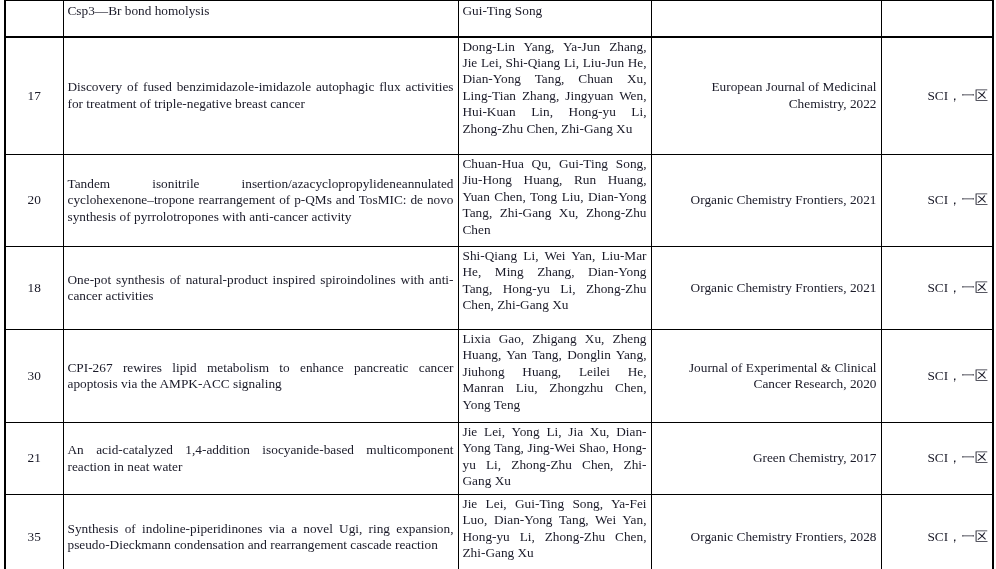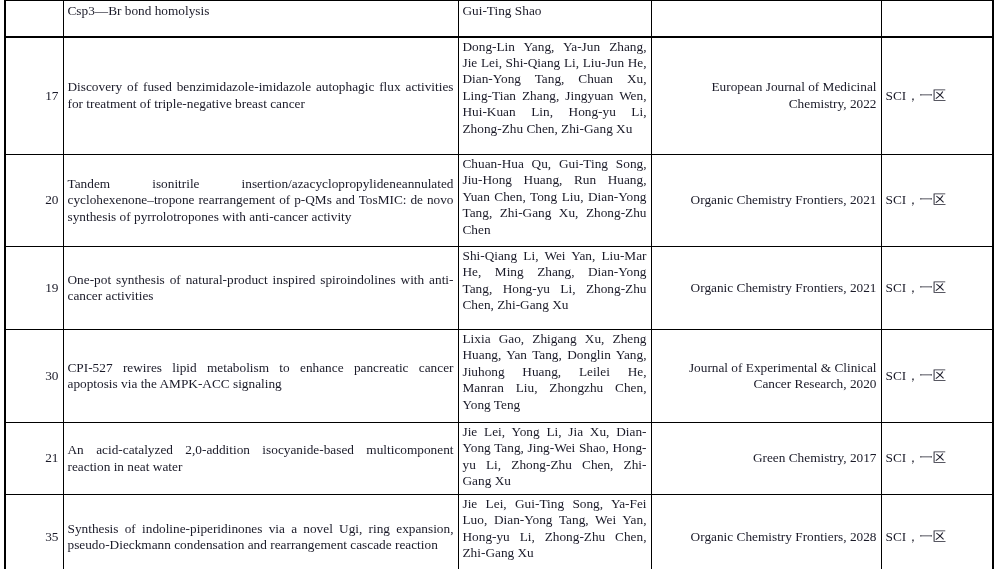--- a/index.html
+++ b/index.html
@@ -38,21 +38,21 @@
     background: #ffffff;
   }
   
   col.c-no      { width: 58px;  }
   col.c-title   { width: 395px; }
   col.c-authors { width: 193px; }
   col.c-journal { width: 230px; }
   col.c-sci     { width: 112px; }
 
   td.cell-no {
-    text-align: right;
+    text-align: center;
     vertical-align: middle;
   }
   td.cell-title {
     text-align: justify;
     vertical-align: middle;
     padding-left: 5px;
     padding-right: 6px;
   }
   td.cell-authors {
     text-align: justify;
@@ -60,21 +60,21 @@
     padding-left: 4px;
     padding-right: 4px;
   }
   td.cell-journal {
     text-align: right;
     vertical-align: middle;
     padding-left: 10px;
     padding-right: 10px;
   }
   td.cell-sci {
-    text-align: left;
+    text-align: right;
     vertical-align: middle;
     white-space: nowrap;
     font-size: 13.5px;
   }
   
   tr.row-partial td {
     vertical-align: top;
     text-align: left;
     border-bottom: 2px solid #000000;
     padding-top: 2px;
@@ -97,55 +97,55 @@
       <col class="c-no">
       <col class="c-title">
       <col class="c-authors">
       <col class="c-journal">
       <col class="c-sci">
     </colgroup>
     <tbody>
       <tr class="row-partial h22">
         <td class="cell-no"></td>
         <td class="cell-title">Csp3—Br bond homolysis</td>
-        <td class="cell-authors">Gui-Ting Shao</td>
+        <td class="cell-authors">Gui-Ting Song</td>
         <td class="cell-journal"></td>
         <td class="cell-sci"></td>
       </tr>
       <tr class="h118">
         <td class="cell-no">17</td>
         <td class="cell-title">Discovery of fused benzimidazole-imidazole autophagic flux activities for treatment of triple-negative breast cancer</td>
         <td class="cell-authors">Dong-Lin Yang, Ya-Jun Zhang, Jie Lei, Shi-Qiang Li, Liu-Jun He, Dian-Yong Tang, Chuan Xu, Ling-Tian Zhang, Jingyuan Wen, Hui-Kuan Lin, Hong-yu Li, Zhong-Zhu Chen, Zhi-Gang Xu</td>
         <td class="cell-journal">European Journal of Medicinal Chemistry, 2022</td>
         <td class="cell-sci">SCI，一区</td>
       </tr>
       <tr class="h92">
         <td class="cell-no">20</td>
         <td class="cell-title">Tandem isonitrile insertion/azacyclopropylideneannulated cyclohexenone–tropone rearrangement of p-QMs and TosMIC: de novo synthesis of pyrrolotropones with anti-cancer activity</td>
         <td class="cell-authors">Chuan-Hua Qu, Gui-Ting Song, Jiu-Hong Huang, Run Huang, Yuan Chen, Tong Liu, Dian-Yong Tang, Zhi-Gang Xu, Zhong-Zhu Chen</td>
         <td class="cell-journal">Organic Chemistry Frontiers, 2021</td>
         <td class="cell-sci">SCI，一区</td>
       </tr>
       <tr class="h83">
-        <td class="cell-no">19</td>
+        <td class="cell-no">18</td>
         <td class="cell-title">One-pot synthesis of natural-product inspired spiroindolines with anti-cancer activities</td>
         <td class="cell-authors">Shi-Qiang Li, Wei Yan, Liu-Mar He, Ming Zhang, Dian-Yong Tang, Hong-yu Li, Zhong-Zhu Chen, Zhi-Gang Xu</td>
         <td class="cell-journal">Organic Chemistry Frontiers, 2021</td>
         <td class="cell-sci">SCI，一区</td>
       </tr>
       <tr class="h93">
         <td class="cell-no">30</td>
-        <td class="cell-title">CPI-527 rewires lipid metabolism to enhance pancreatic cancer apoptosis via the AMPK-ACC signaling</td>
+        <td class="cell-title">CPI-267 rewires lipid metabolism to enhance pancreatic cancer apoptosis via the AMPK-ACC signaling</td>
         <td class="cell-authors">Lixia Gao, Zhigang Xu, Zheng Huang, Yan Tang, Donglin Yang, Jiuhong Huang, Leilei He, Manran Liu, Zhongzhu Chen, Yong Teng</td>
         <td class="cell-journal">Journal of Experimental &amp; Clinical Cancer Research, 2020</td>
         <td class="cell-sci">SCI，一区</td>
       </tr>
       <tr class="h72">
         <td class="cell-no">21</td>
-        <td class="cell-title">An acid-catalyzed 2,0-addition isocyanide-based multicomponent reaction in neat water</td>
+        <td class="cell-title">An acid-catalyzed 1,4-addition isocyanide-based multicomponent reaction in neat water</td>
         <td class="cell-authors">Jie Lei, Yong Li, Jia Xu, Dian-Yong Tang, Jing-Wei Shao, Hong-yu Li, Zhong-Zhu Chen, Zhi-Gang Xu</td>
         <td class="cell-journal">Green Chemistry, 2017</td>
         <td class="cell-sci">SCI，一区</td>
       </tr>
       <tr class="h86">
         <td class="cell-no">35</td>
         <td class="cell-title">Synthesis of indoline-piperidinones via a novel Ugi, ring expansion, pseudo-Dieckmann condensation and rearrangement cascade reaction</td>
         <td class="cell-authors">Jie Lei, Gui-Ting Song, Ya-Fei Luo, Dian-Yong Tang, Wei Yan, Hong-yu Li, Zhong-Zhu Chen, Zhi-Gang Xu</td>
         <td class="cell-journal">Organic Chemistry Frontiers, 2028</td>
         <td class="cell-sci">SCI，一区</td>

